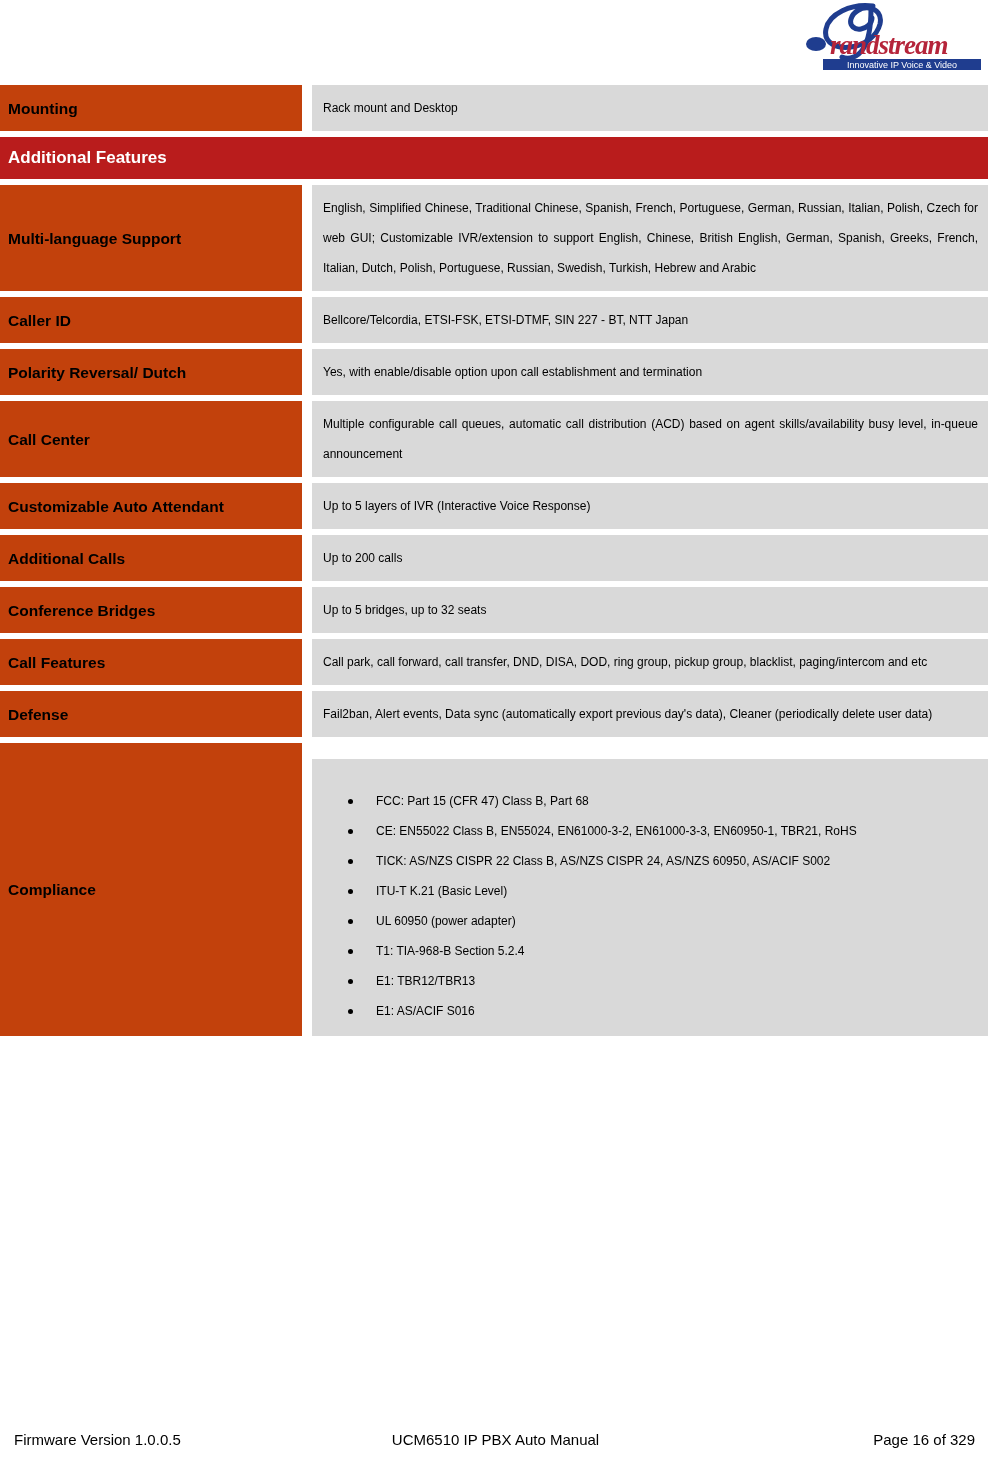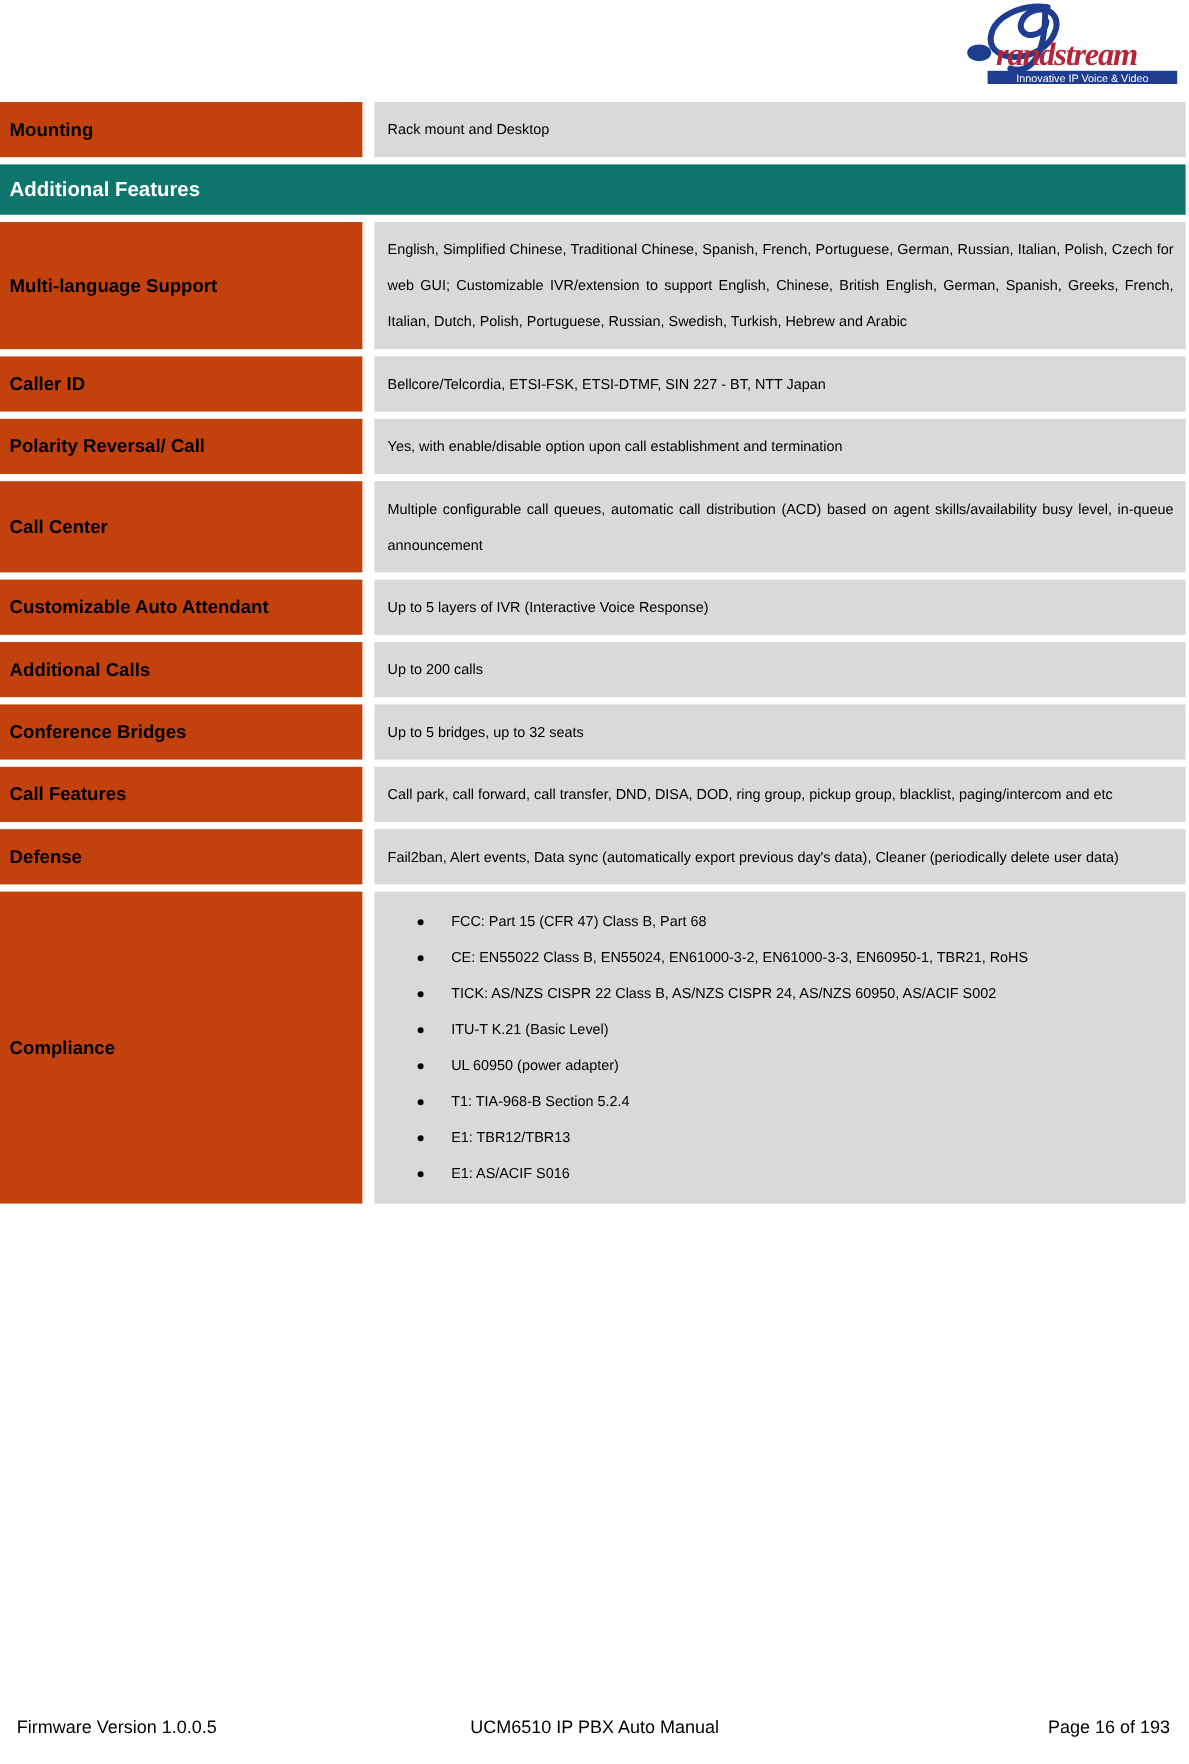--- a/index.html
+++ b/index.html
@@ -77,21 +77,21 @@
 
   
   .justified {
     text-align: justify;
     text-align-last: left;
   }
 
   
   .section-row {
     width: 988px;
-    background: #0f766e;
+    background: #b91c1c;
     color: #ffffff;
     font-weight: bold;
     font-size: 17px;
     box-sizing: border-box;
     padding: 9px 8px 9px 8px;
     margin-bottom: 6px;
     line-height: 24px;
   }
 
   
@@ -116,23 +116,24 @@
     position: absolute;
     left: 2px;
     top: 13px;
     width: 5px;
     height: 5px;
     border-radius: 50%;
     background: #000000;
   }
   .cell-value.bullets-cell {
     align-items: flex-start;
-    padding-top: 10px;
+    padding-top: 27px;
     padding-bottom: 10px;
     padding-left: 0;
+    margin-top: 16px;
   }
   .cell-value.bullets-cell .value-text { width: 100%; }
 
   
   .page-footer {
     position: absolute;
     left: 0;
     bottom: 22px;
     width: 991px;
     display: flex;
@@ -186,21 +187,21 @@
   </div>
 
   <div class="spec-row">
     <div class="cell-label">Caller ID</div>
     <div class="cell-value">
       <span class="value-text">Bellcore/Telcordia, ETSI-FSK, ETSI-DTMF, SIN 227 - BT, NTT Japan</span>
     </div>
   </div>
 
   <div class="spec-row">
-    <div class="cell-label">Polarity Reversal/ Call</div>
+    <div class="cell-label">Polarity Reversal/ Dutch</div>
     <div class="cell-value">
       <span class="value-text">Yes, with enable/disable option upon call establishment and termination</span>
     </div>
   </div>
 
   <div class="spec-row row-tall">
     <div class="cell-label">Call Center</div>
     <div class="cell-value">
       <span class="value-text justified">Multiple configurable call queues, automatic call distribution (ACD) based on agent skills/availability busy level, in-queue announcement</span>
     </div>
@@ -257,14 +258,14 @@
         </ul>
       </div>
     </div>
   </div>
 
 </div>
 
 <div class="page-footer">
   <div class="footer-left">Firmware Version 1.0.0.5</div>
   <div class="footer-center">UCM6510 IP PBX Auto Manual</div>
-  <div class="footer-right">Page 16 of 193</div>
+  <div class="footer-right">Page 16 of 329</div>
 </div>
 
 </body></html>

